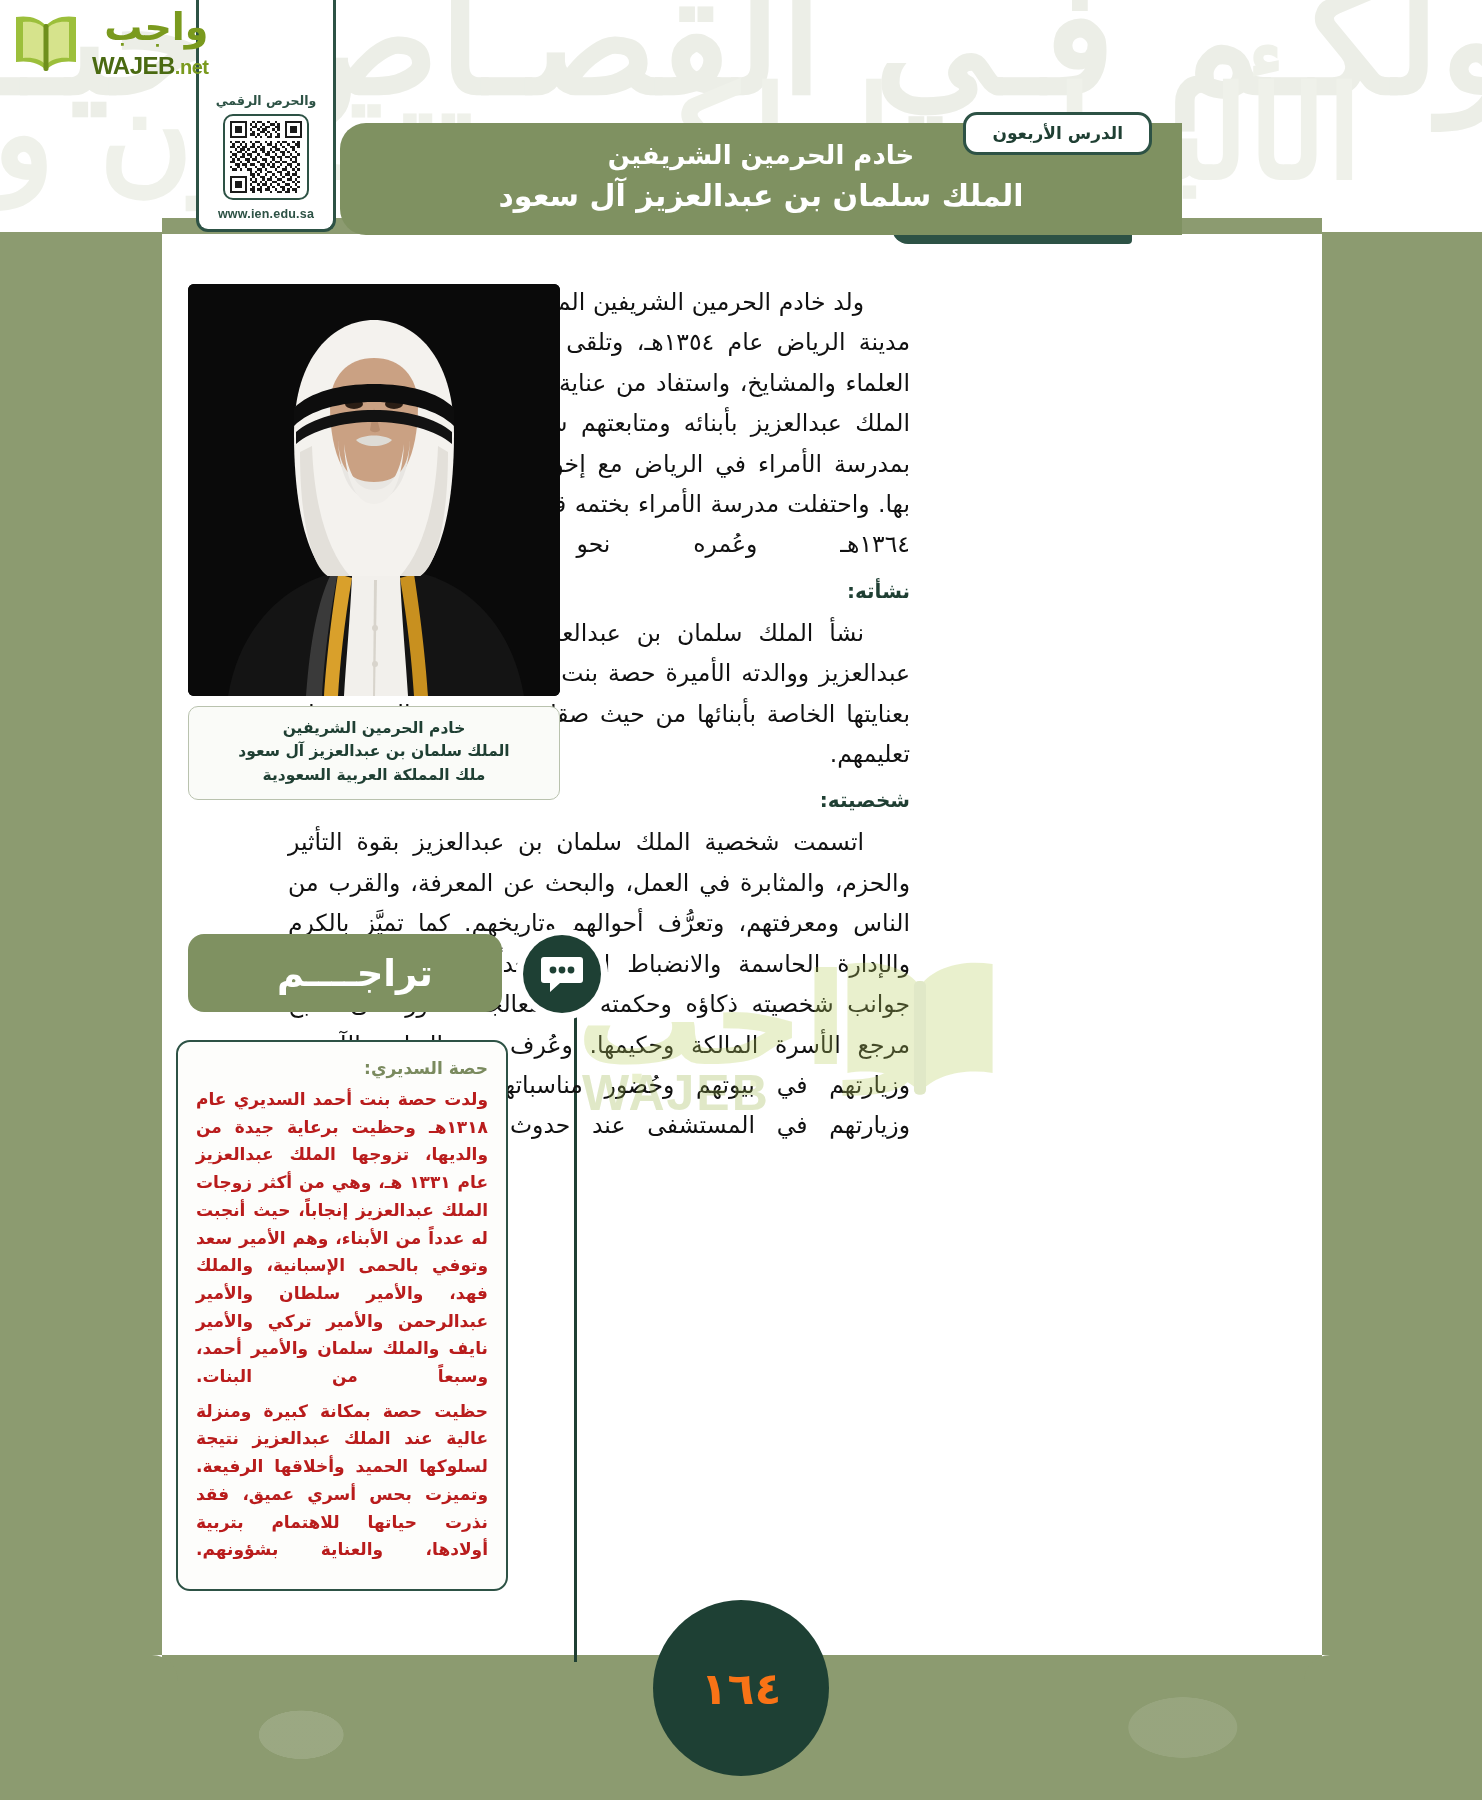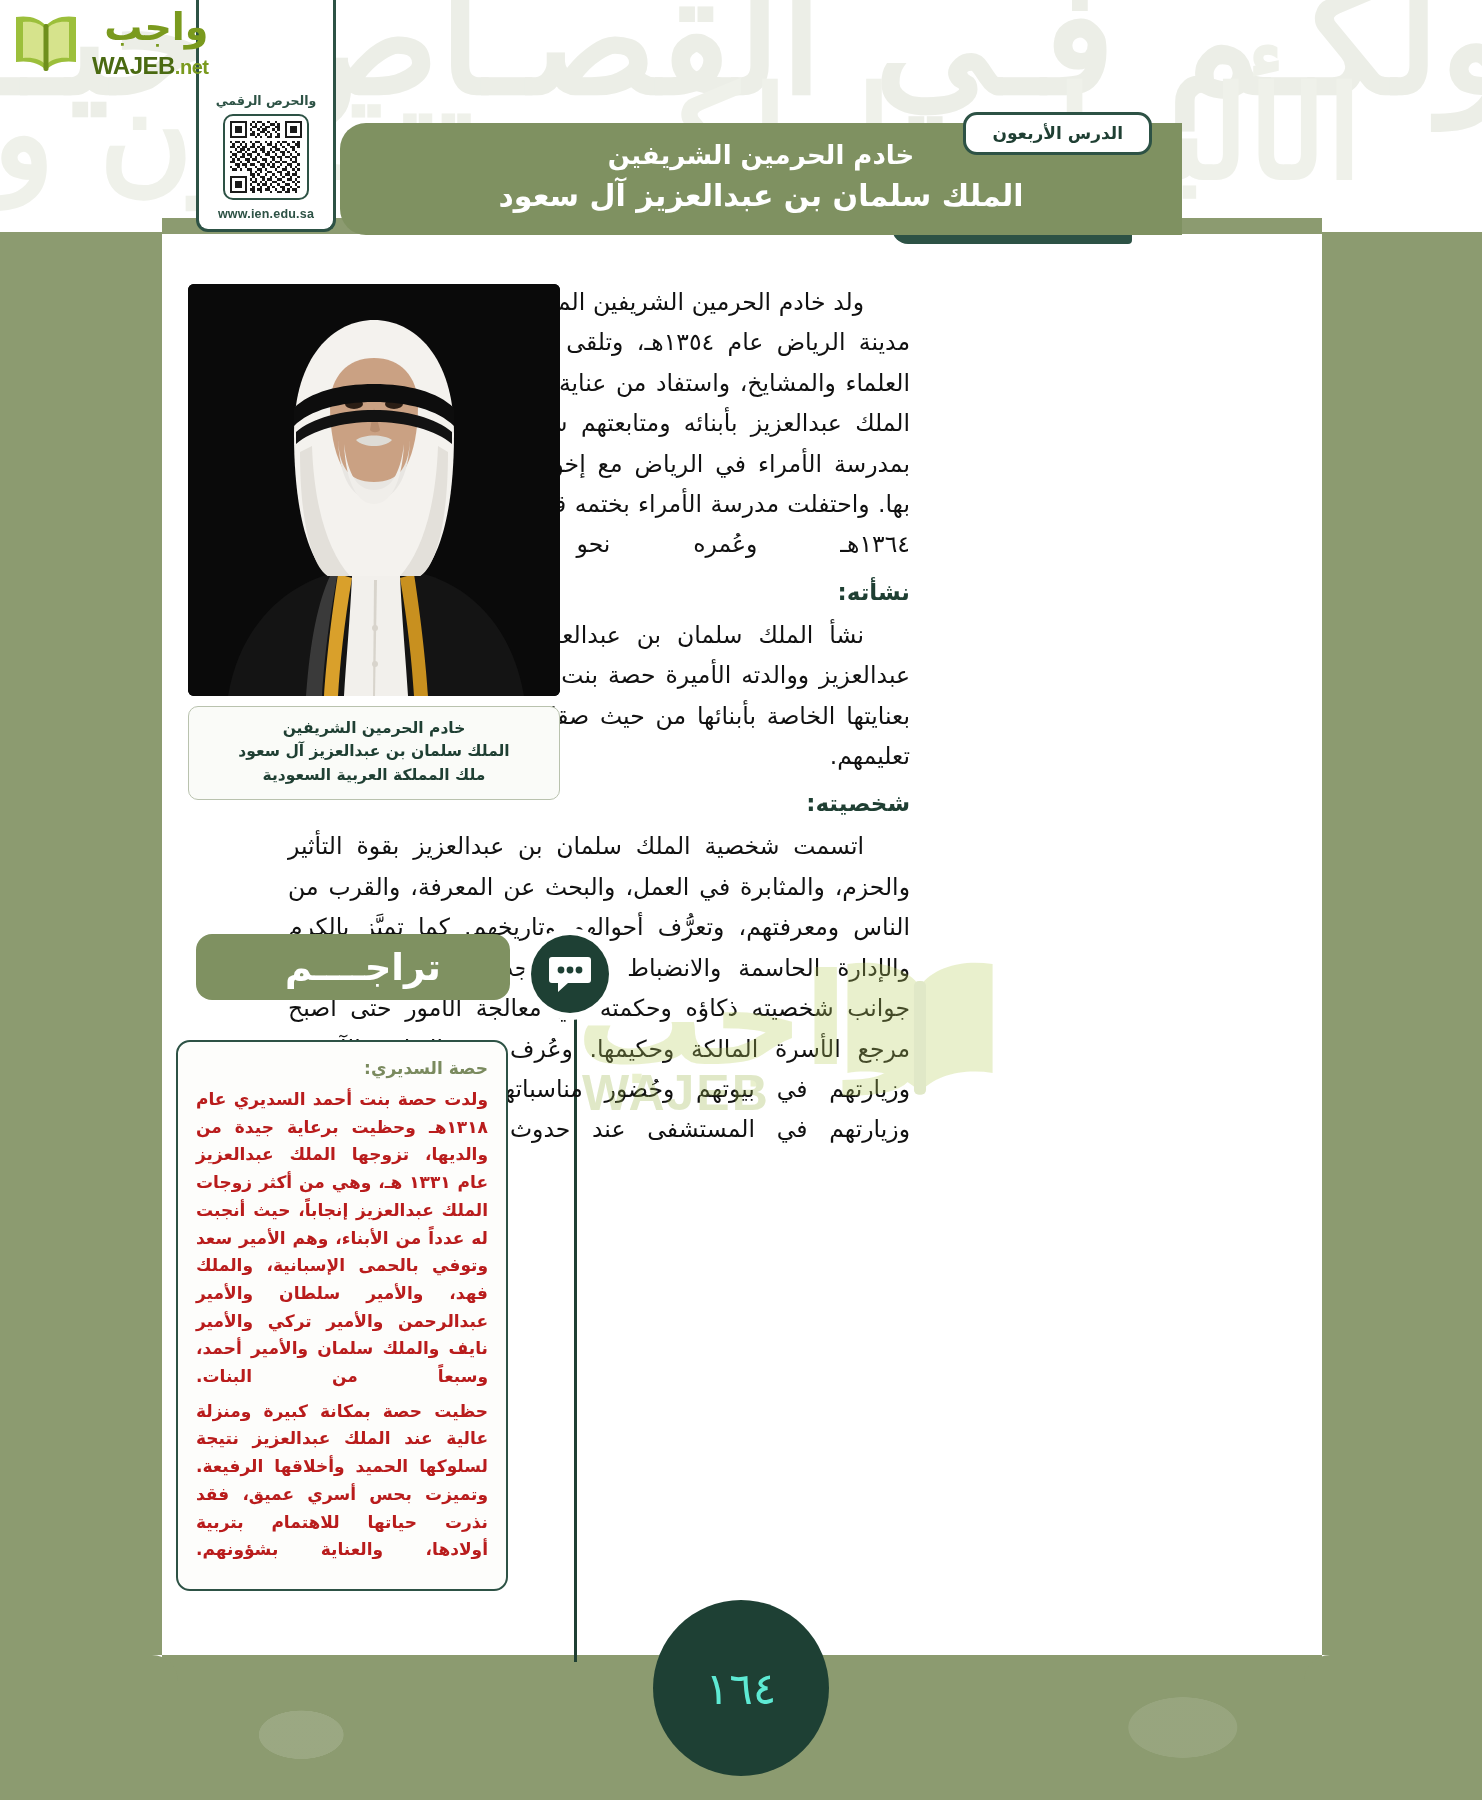--- a/index.html
+++ b/index.html
@@ -237,21 +237,21 @@
     line-height: 1.72;
     color: #111111;
     text-align: justify;
     text-align-last: justify;
     letter-spacing: .2px;
     margin-bottom: 10px;
   }
   .para.indent::before { content: ""; display: inline-block; width: 46px; }
 
   .section-head {
-    font-size: 23px;
+    font-size: 20px;
     font-weight: 700;
     color: #1f3f33;
     margin: 14px 0 10px;
     text-align: right;
   }
 
   
   .figure {
     position: absolute;
     top: 22px;
@@ -282,22 +282,21 @@
     color: #1f3f33;
     line-height: 1.5;
   }
 
   
   .tarajim-wrap {
     position: absolute;
     top: 672px;
     left: 18px;
     width: 372px;
-    height: 66px;
-    margin-left: 8px;
+    height: 78px;
   }
   .tarajim-bar {
     position: absolute;
     inset: 0 58px 0 0;
     background: #7f9161;
     border-radius: 16px;
     display: flex;
     align-items: center;
     justify-content: center;
     padding-left: 20px;
@@ -406,22 +405,22 @@
     width: 176px; height: 176px;
     border-radius: 50%;
     background: #1e4034;
     display: flex;
     align-items: center;
     justify-content: center;
     z-index: 30;
   }
   .page-number span {
     font-size: 44px;
-    font-weight: 400;
-    color: #5eead4;
+    font-weight: 700;
+    color: #f97316;
     letter-spacing: 2px;
   }
 </style>
 </head>
 <body>
 
 <div id="page">
 
   <div class="calli-band calli-top">
     <div class="glyphs g1">ولكـم فـي القصـاص حيــاة يـا أولـي</div>

